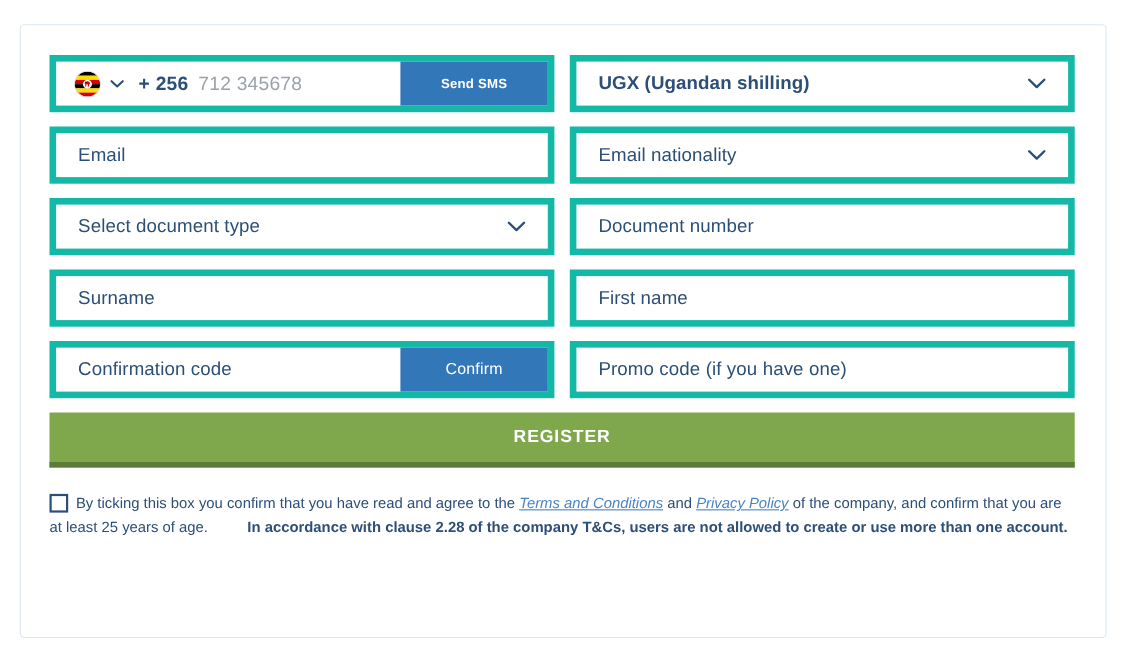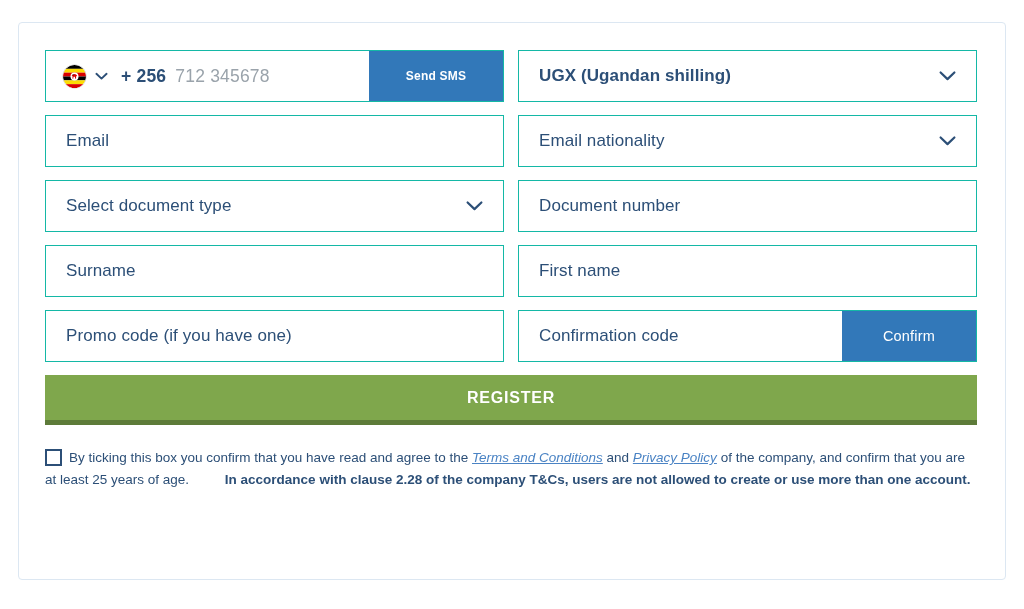--- a/index.html
+++ b/index.html
@@ -43,21 +43,21 @@
   }
   .cell {
     width: 459px;
     flex: 0 0 459px;
   }
 
   
   .field {
     box-sizing: border-box;
     height: 52px;
-    border: 1px solid #14b8a6;
+    border: 6px solid #14b8a6;
     background: #ffffff;
     display: flex;
     align-items: center;
     position: relative;
   }
   .field-text {
     font-size: 17px;
     color: #2c4f77;
     padding-left: 20px;
     letter-spacing: 0.1px;
@@ -308,28 +308,28 @@
         <div class="field">
           <span class="field-text placeholder">First name</span>
         </div>
       </div>
     </div>
 
     <div class="form-row">
 
       <div class="cell">
         <div class="field">
-          <span class="field-text placeholder">Promo code (if you have one)</span>
-        </div>
-      </div>
-
-      <div class="cell">
-        <div class="field">
           <span class="field-text placeholder">Confirmation code</span>
           <button class="inline-btn confirm-btn">Confirm</button>
+        </div>
+      </div>
+
+      <div class="cell">
+        <div class="field">
+          <span class="field-text placeholder">Promo code (if you have one)</span>
         </div>
       </div>
     </div>
 
     <button id="register-button">REGISTER</button>
 
     <div id="terms-block">
       <div id="terms-checkbox"></div>
       <div id="terms-text">
         <span>By ticking this box you confirm that you have read and agree to the </span><a href="#">Terms and Conditions</a><span> and </span><a href="#">Privacy Policy</a><span> of the company, and confirm that you are at least 25 years of age. </span><b>In accordance with clause 2.28 of the company T&amp;Cs, users are not allowed to create or use more than one account.</b>

